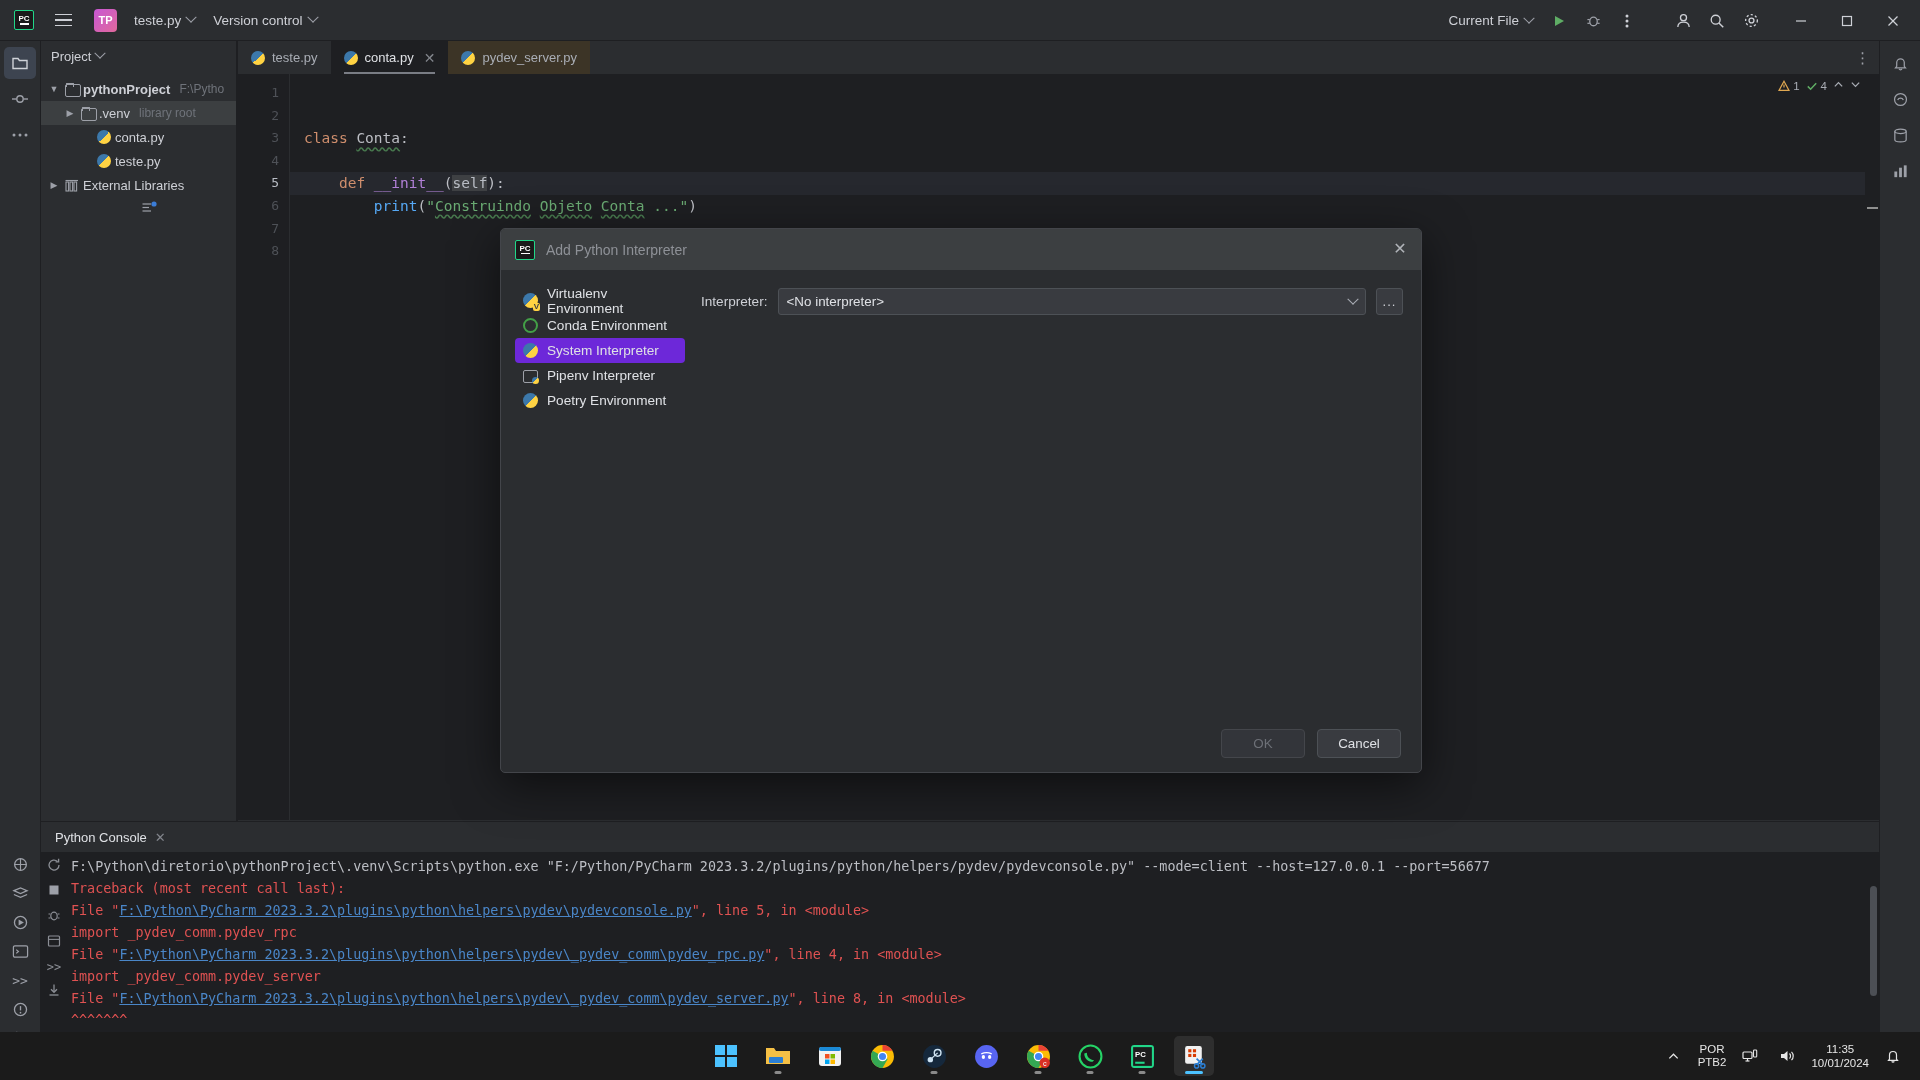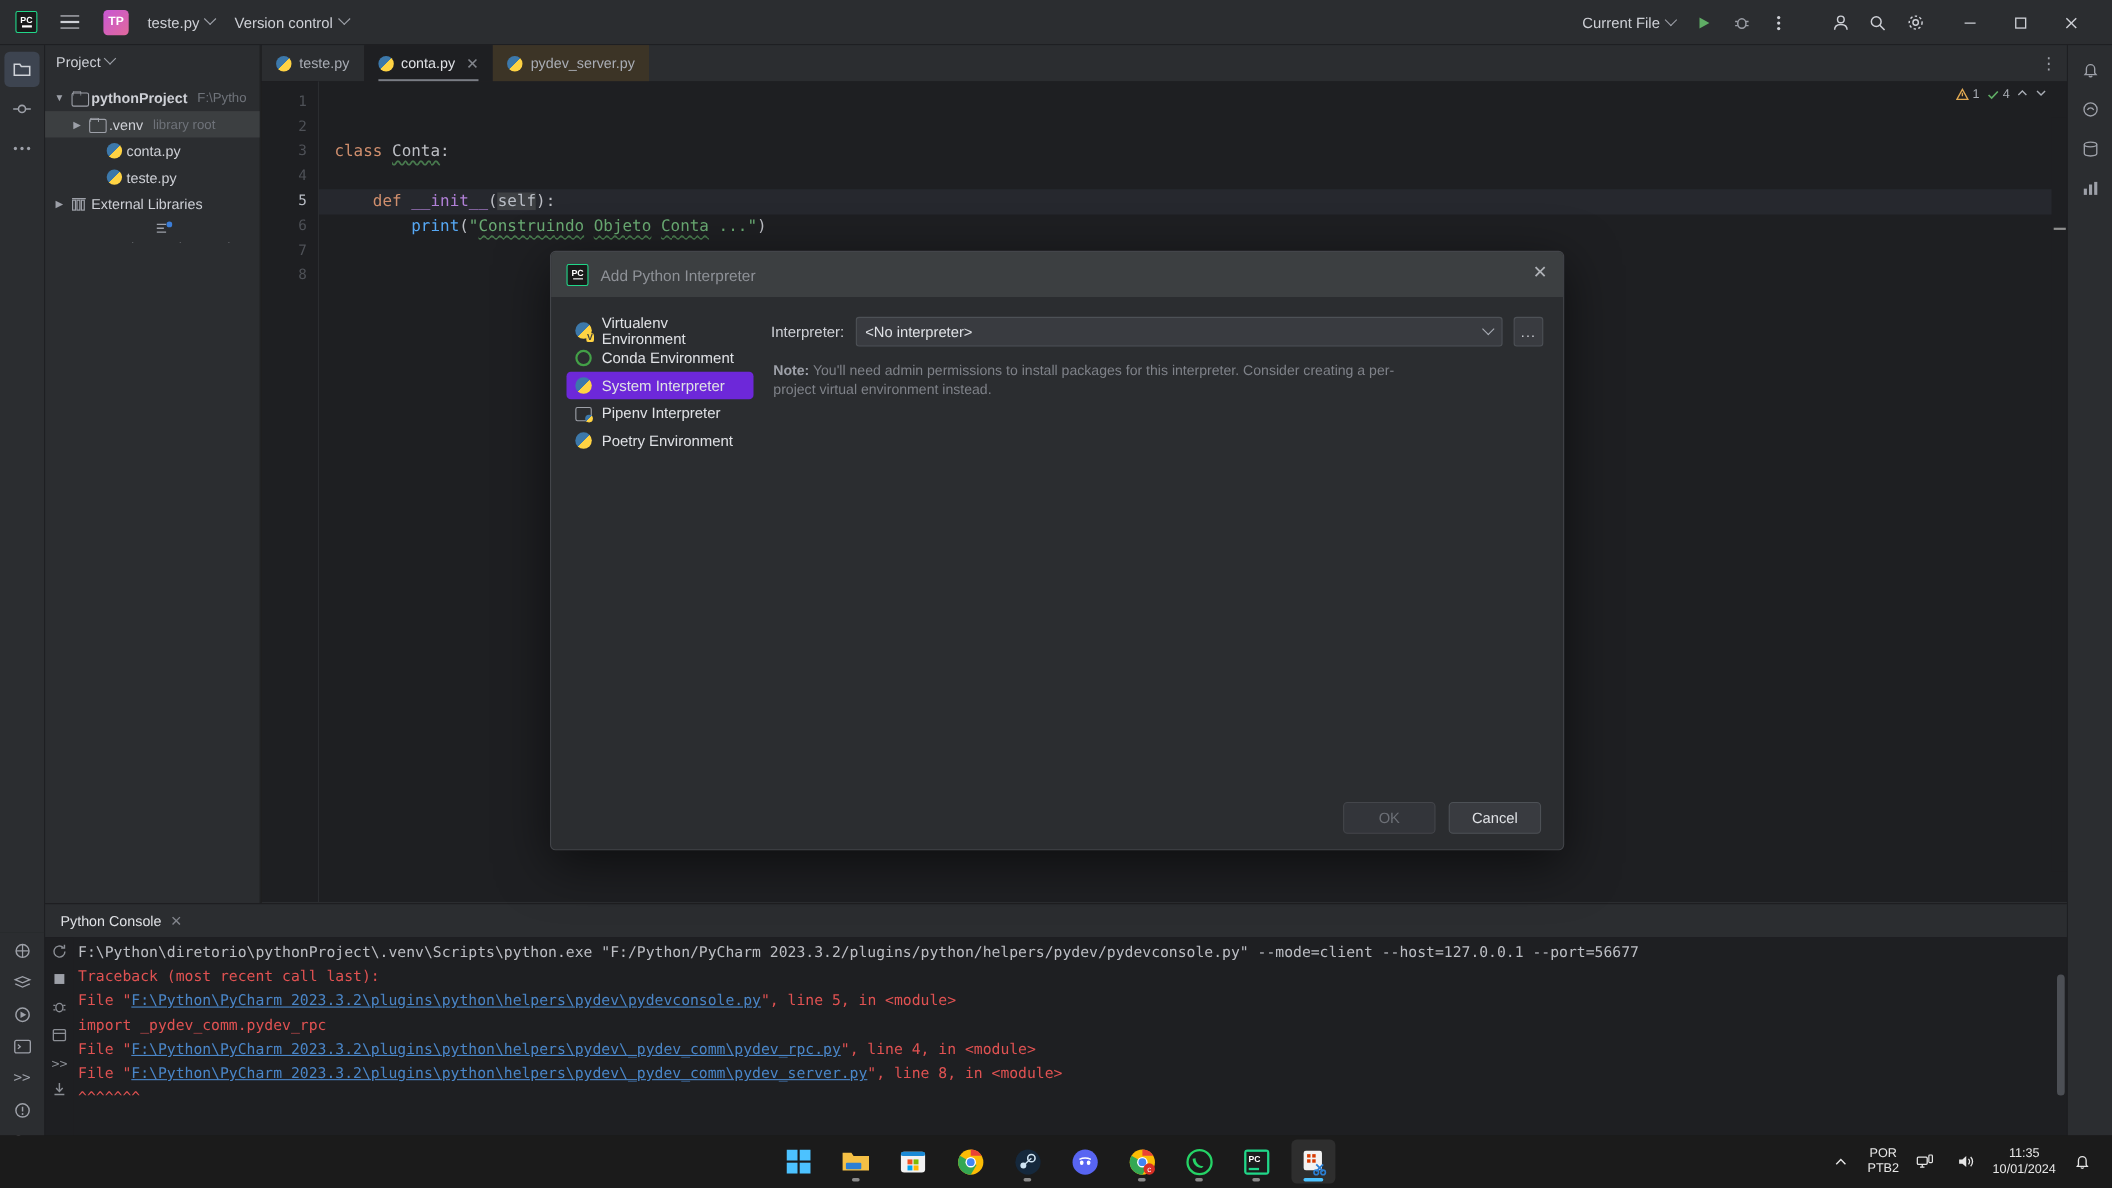--- a/index.html
+++ b/index.html
@@ -34,21 +34,21 @@
     color: #fff; font-size: 11px; font-weight: bold;
     display: flex; align-items: center; justify-content: center;
   }
   .tb-item {
     display: flex; align-items: center; gap: 6px;
     color: #ced0d6; font-size: 13.5px; padding: 5px 9px; border-radius: 4px;
     cursor: pointer; white-space: nowrap;
   }
   .chev { display:inline-block; width:8px; height:8px; border-right:1.4px solid #9da0a8;
           border-bottom:1.4px solid #9da0a8; transform: rotate(45deg) translate(-2px,-2px); }
-  .tb-right { position: absolute; right: 0; top: 0; height: 41px; display: flex; align-items: center; padding-right: 14px; }
+  .tb-right { position: absolute; right: 0; top: 0; height: 41px; display: flex; align-items: center; padding-right: 4px; }
   .icon-btn {
     width: 34px; height: 30px; display: flex; align-items: center; justify-content: center;
     border-radius: 4px; cursor: pointer; color: #ced0d6;
   }
   .win-btn { width: 46px; height: 41px; display:flex; align-items:center; justify-content:center; cursor:pointer; }
 
   
   .leftstrip {
     position: absolute; left: 0; top: 41px; width: 41px; bottom: 232px;
     background: #2b2d30; border-right: 1px solid #1e1f22;
@@ -647,20 +647,21 @@
               <line x1="2.5" y1="12" x2="11.5" y2="12" stroke="#8b8e95" stroke-width="1.3"></line>
             </svg>
         </span>
       </div>
       <div class="console-text" id="console-output">
           <div class="ln"><span class="plain">F:\Python\diretorio\pythonProject\.venv\Scripts\python.exe "F:/Python/PyCharm 2023.3.2/plugins/python/helpers/pydev/pydevconsole.py" --mode=client --host=127.0.0.1 --port=56677</span></div>
           <div class="ln">Traceback (most recent call last):</div>
           <div class="ln"><span>  File "</span><span class="lnk">F:\Python\PyCharm 2023.3.2\plugins\python\helpers\pydev\pydevconsole.py</span><span>", line 5, in &lt;module&gt;</span></div>
           <div class="ln">    import _pydev_comm.pydev_rpc</div>
           <div class="ln"><span>  File "</span><span class="lnk">F:\Python\PyCharm 2023.3.2\plugins\python\helpers\pydev\_pydev_comm\pydev_rpc.py</span><span>", line 4, in &lt;module&gt;</span></div>
+          <div class="ln">    import _pydev_comm.pydev_server</div>
           <div class="ln"><span>  File "</span><span class="lnk">F:\Python\PyCharm 2023.3.2\plugins\python\helpers\pydev\_pydev_comm\pydev_server.py</span><span>", line 8, in &lt;module&gt;</span></div>
           <div class="ln">                                ^^^^^^^</div>
         </div>
       <div class="console-scroll"></div>
     </div>
   </div>
 
   <div class="statusbar">
     <div class="sb-left">
       <span class="sq-ico"></span>
@@ -726,23 +727,20 @@
           </div>
         <div class="dlg-right">
           <div class="field-row">
             <span class="field-label">Interpreter:</span>
             <div class="combo">
               <span>&lt;No interpreter&gt;</span>
               <i class="cchev"></i>
             </div>
             <div class="ellipsis-btn">...</div>
           </div>
-          <div class="note">
-            <b>Note:</b><span> You'll need admin permissions to install packages for this interpreter. Consider creating a per-project virtual environment instead.</span>
-          </div>
         </div>
       </div>
 
       <div class="dlg-footer">
         <div class="dbtn disabled">OK</div>
         <div class="dbtn">Cancel</div>
       </div>
     </div>
   </div>
 

